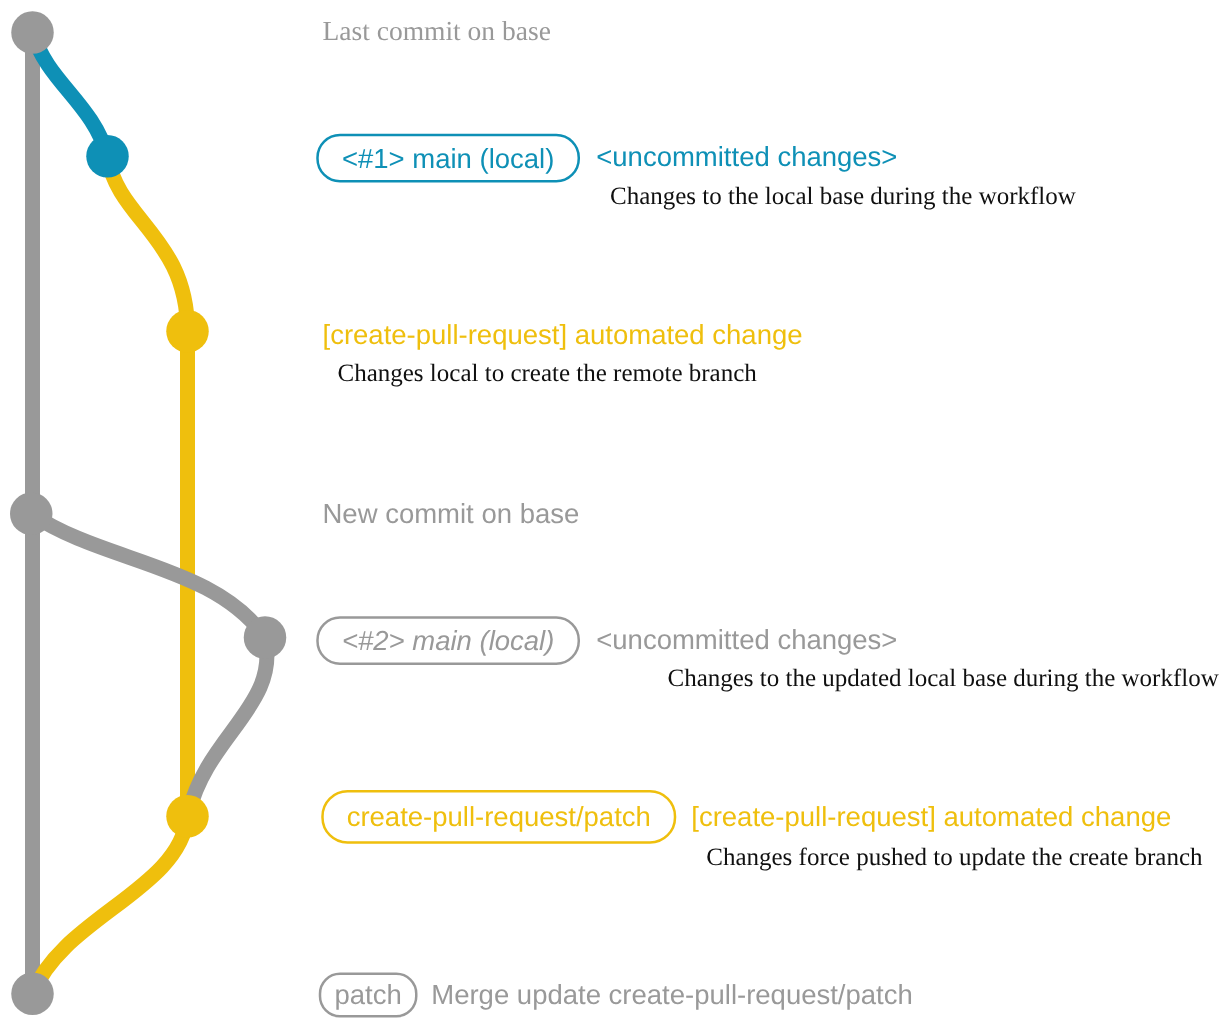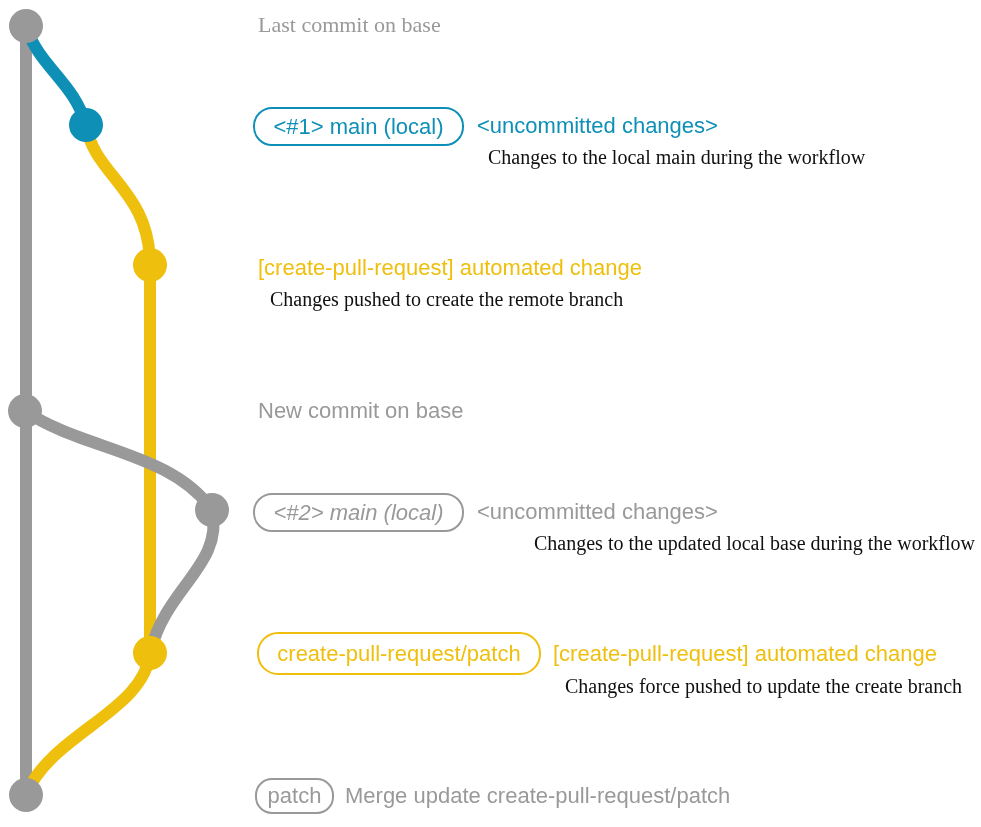--- a/index.html
+++ b/index.html
@@ -88,24 +88,24 @@
     <circle class="fill-yellow" cx="150" cy="653" r="17"></circle>
     <circle class="fill-gray" cx="26" cy="795" r="17"></circle>
   </svg>
 
   <div class="glabel gray" style="left:258px; top:14px;font-family:Liberation Serif, serif;">Last commit on base</div>
 
   <div class="branch-box box-teal box-1">
     <span>&lt;#1&gt; main (local)</span>
   </div>
   <div class="glabel teal" style="left:477px; top:115px;">&lt;uncommitted changes&gt;</div>
-  <div class="desc" style="left:488px; top:147px;">Changes to the local main during the workflow</div>
+  <div class="desc" style="left:488px; top:147px;">Changes to the local base during the workflow</div>
 
   <div class="glabel yellow" style="left:258px; top:257px;">[create-pull-request] automated change</div>
-  <div class="desc" style="left:270px; top:289px;">Changes pushed to create the remote branch</div>
+  <div class="desc" style="left:270px; top:289px;">Changes local to create the remote branch</div>
 
   <div class="glabel gray" style="left:258px; top:400px;">New commit on base</div>
 
   <div class="branch-box box-gray box-2">
     <span>&lt;#2&gt; main (local)</span>
   </div>
   <div class="glabel gray" style="left:477px; top:501px;">&lt;uncommitted changes&gt;</div>
   <div class="desc" style="left:488px; top:533px;margin-left:46px;">Changes to the updated local base during the workflow</div>
 
   <div class="branch-box box-yellow box-3">

